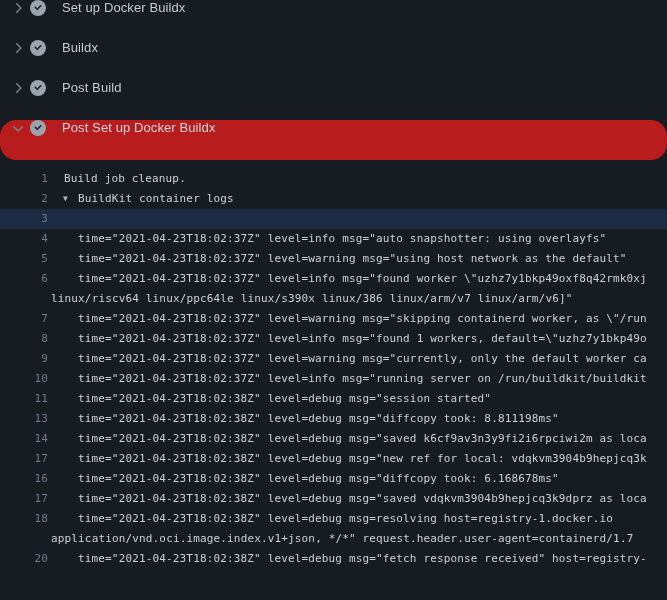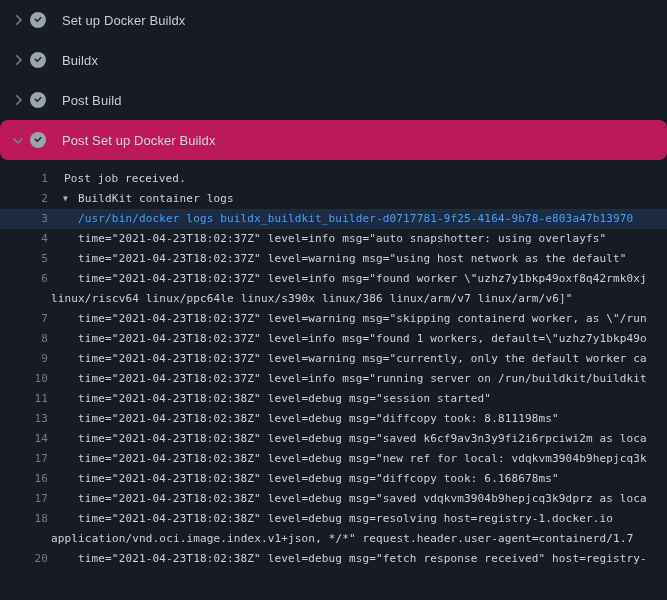--- a/index.html
+++ b/index.html
@@ -5,24 +5,24 @@
   html,body { margin:0; padding:0; background:#171b22; }
   .app {
     position:relative; width:667px; height:600px; overflow:hidden;
     background:#171b22; font-family:"Liberation Sans", sans-serif;
     -webkit-font-smoothing:antialiased;
   }
 
   
   .sections { padding-top:0; }
   .section-row {
-    position:relative; height:40px; display:flex; align-items:center;
+    position:relative; height:40px; display:flex; 
     padding-left:10px; box-sizing:border-box; cursor:pointer;
   }
-  .section-row.expanded { background:#be185d; border-radius:8px; }
+  .section-row.expanded { background:#b91c1c; border-radius:16px; }
   .chev {
     width:16px; height:16px; display:flex; align-items:center; justify-content:center;
     flex:0 0 16px;
   }
   .chev svg { display:block; }
   .chev.down svg { transform:rotate(90deg); }
   .status-icon { margin-left:4px; flex:0 0 16px; height:16px; }
   .section-label {
     margin-left:16px; font-size:13px; color:#c4ccd4; letter-spacing:0.1px;
   }
@@ -113,33 +113,32 @@
         <path d="M11.28 6.28a.75.75 0 1 0-1.06-1.06L7.25 8.19 5.78 6.72a.75.75 0 0 0-1.06 1.06l2 2a.75.75 0 0 0 1.06 0l3.5-3.5Z" fill="#171b22"></path>
       </svg>
     </span>
     <span class="section-label">Post Set up Docker Buildx</span>
   </div>
 </div>
   <div class="log" id="log">
   <div class="lrow plain">
     <span class="num">1</span>
     
-    <span class="txt">Post job received.</span>
+    <span class="txt">Build job cleanup.</span>
   </div>
 
   <div class="lrow group">
     <span class="num">2</span>
     <span class="toggle">▼</span>
     <span class="txt">BuildKit container logs</span>
   </div>
 
   <div class="lrow command">
     <span class="num">3</span>
     
-    <span class="txt">/usr/bin/docker logs buildx_buildkit_builder-d0717781-9f25-4164-9b78-e803a47b13970</span>
   </div>
 
   <div class="lrow child">
     <span class="num">4</span>
     
     <span class="txt">time="2021-04-23T18:02:37Z" level=info msg="auto snapshotter: using overlayfs"</span>
   </div>
 
   <div class="lrow child">
     <span class="num">5</span>

